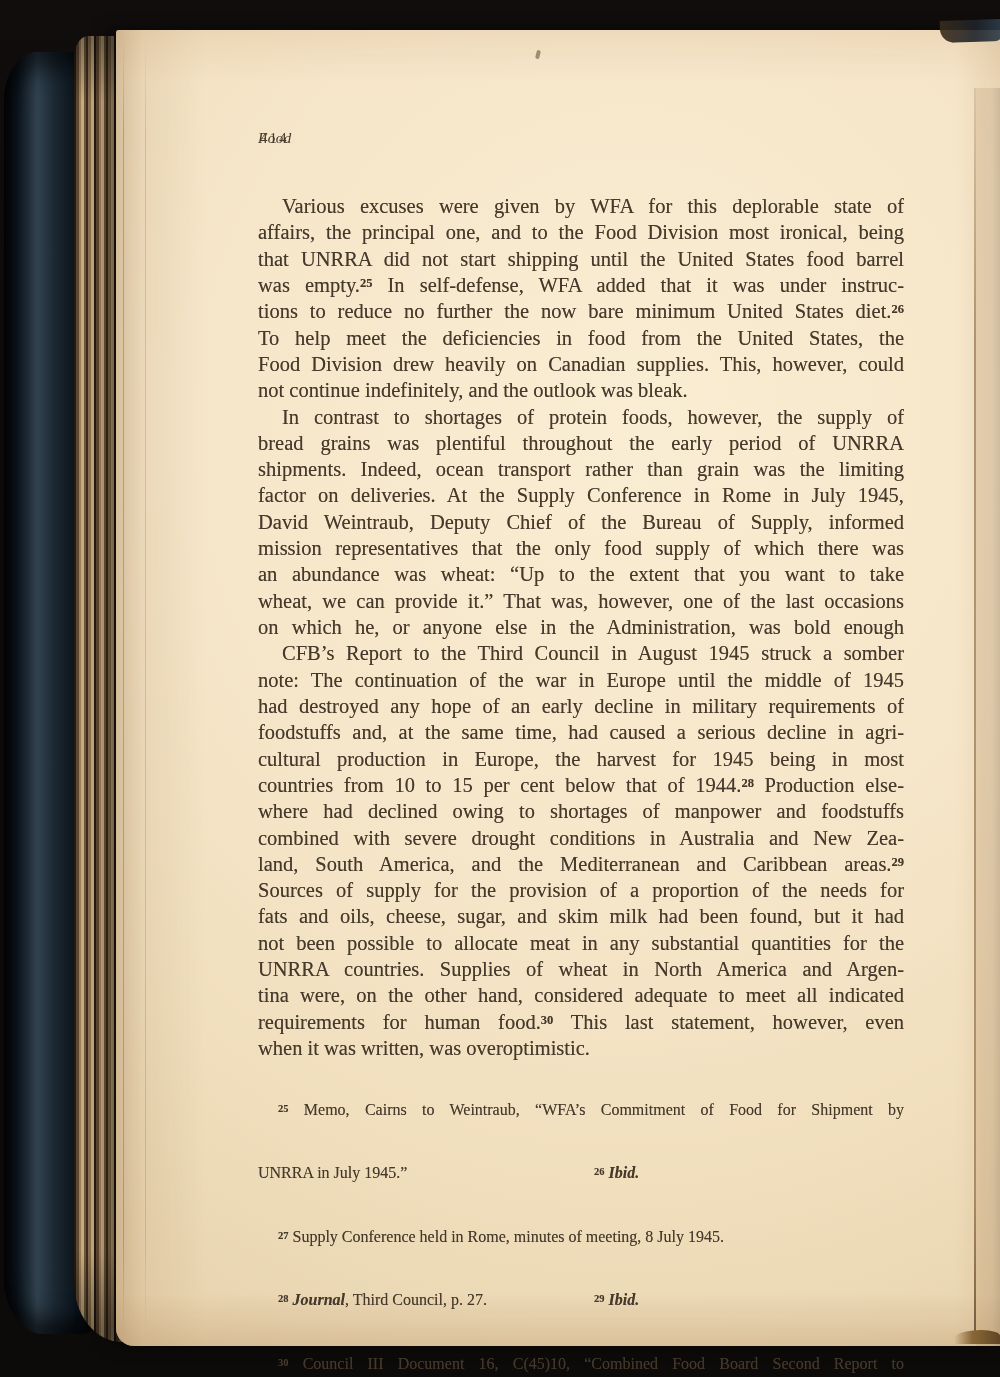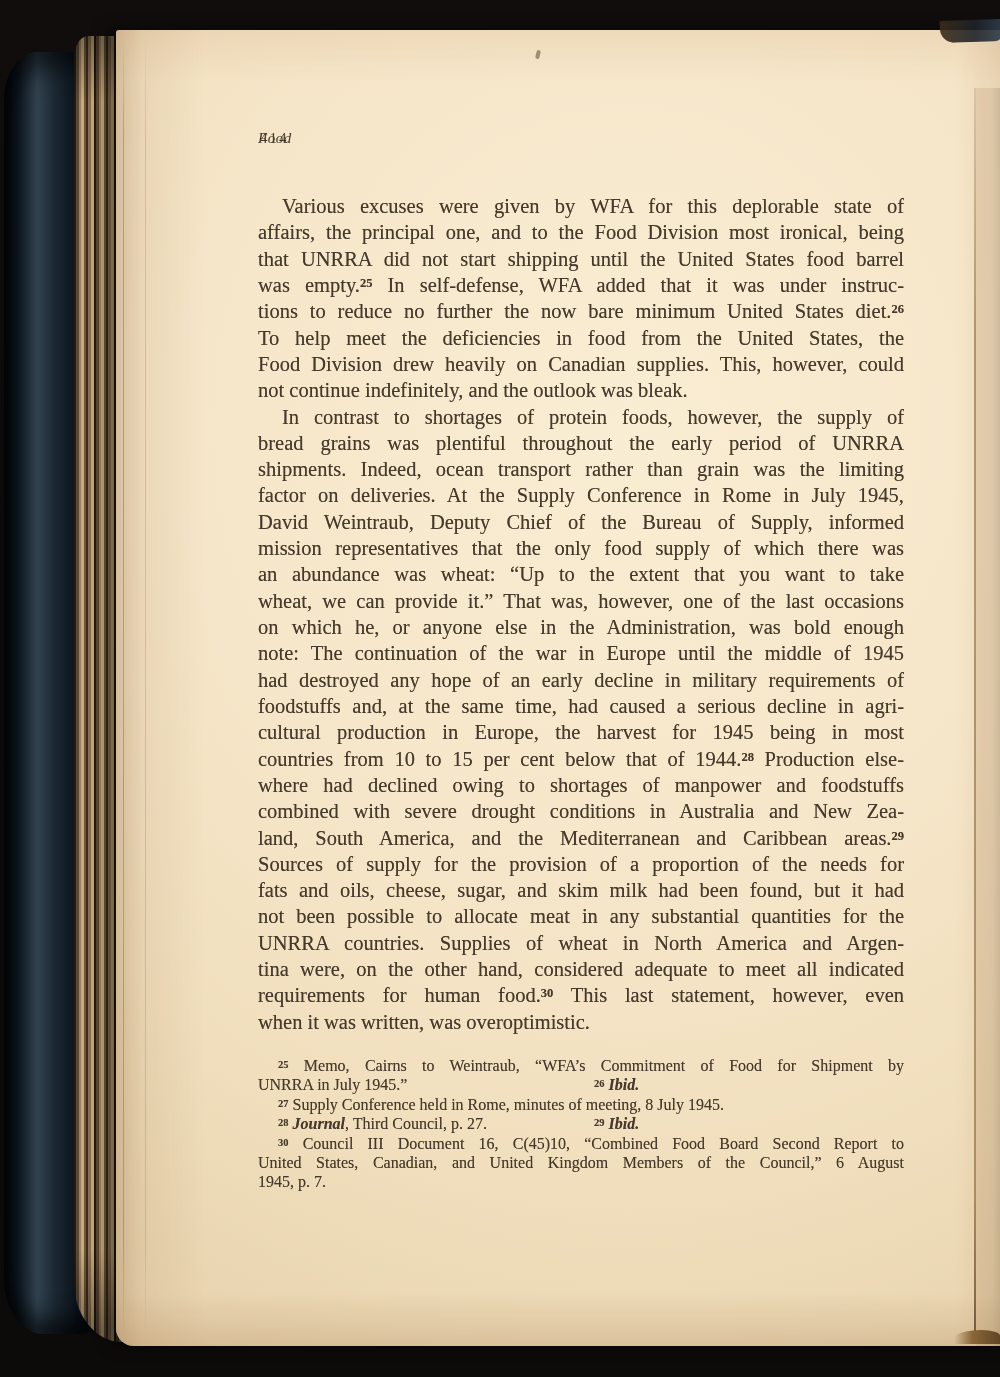--- a/index.html
+++ b/index.html
@@ -84,21 +84,21 @@
   .line { height:26.32px; overflow:hidden; text-align:justify; text-align-last:justify; }
   .line.indent { padding-left:24px; }
   .line.last { text-align-last:left; }
   sup { font-size:12.5px; line-height:0; vertical-align:5px; letter-spacing:0;font-weight:bold; }
   .footnotes {
     position:absolute; left:0; top:1026px; width:646px;
     font-size:16px; line-height:19.4px;
     text-shadow: 0 0 .5px rgba(69,57,43,.5);
   }
   .footnotes sup { font-size:10.5px; vertical-align:3.5px; }
-  .fn-line { position:relative; height:19.4px; overflow:hidden; }
+  .fn-line { position:relative; height:19.4px; overflow:hidden;margin-top:44px; }
   .fn-line.indent .fn-left { padding-left:20px; }
   .fn-line.justify .fn-left { display:block; text-align:justify; text-align-last:justify; }
   .fn-left { display:inline-block; }
   .fn-line.justify .fn-left { display:block; }
   .fn-mid { position:absolute; left:336px; top:0; }
   em { font-style:italic;font-weight:bold; }
 </style>
 </head>
 <body>
 
@@ -131,20 +131,21 @@
           <div class="line last">not continue indefinitely, and the outlook was bleak.</div>
           <div class="line indent">In contrast to shortages of protein foods, however, the supply of</div>
           <div class="line">bread grains was plentiful throughout the early period of UNRRA</div>
           <div class="line">shipments. Indeed, ocean transport rather than grain was the limiting</div>
           <div class="line">factor on deliveries. At the Supply Conference in Rome in July 1945,</div>
           <div class="line">David Weintraub, Deputy Chief of the Bureau of Supply, informed</div>
           <div class="line">mission representatives that the only food supply of which there was</div>
           <div class="line">an abundance was wheat: “Up to the extent that you want to take</div>
           <div class="line">wheat, we can provide it.” That was, however, one of the last occasions</div>
           <div class="line">on which he, or anyone else in the Administration, was bold enough</div>
+          <div class="line indent">CFB’s Report to the Third Council in August 1945 struck a somber</div>
           <div class="line">note: The continuation of the war in Europe until the middle of 1945</div>
           <div class="line">had destroyed any hope of an early decline in military requirements of</div>
           <div class="line">foodstuffs and, at the same time, had caused a serious decline in agri-</div>
           <div class="line">cultural production in Europe, the harvest for 1945 being in most</div>
           <div class="line">countries from 10 to 15 per cent below that of 1944.<sup>28</sup> Production else-</div>
           <div class="line">where had declined owing to shortages of manpower and foodstuffs</div>
           <div class="line">combined with severe drought conditions in Australia and New Zea-</div>
           <div class="line">land, South America, and the Mediterranean and Caribbean areas.<sup>29</sup></div>
           <div class="line">Sources of supply for the provision of a proportion of the needs for</div>
           <div class="line">fats and oils, cheese, sugar, and skim milk had been found, but it had</div>

